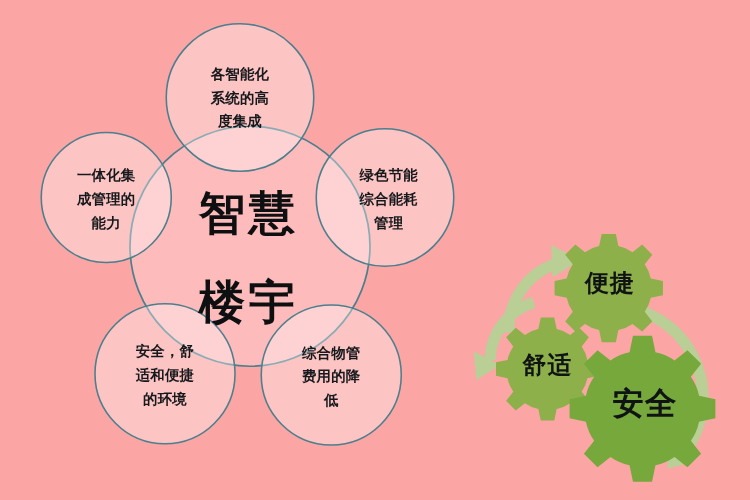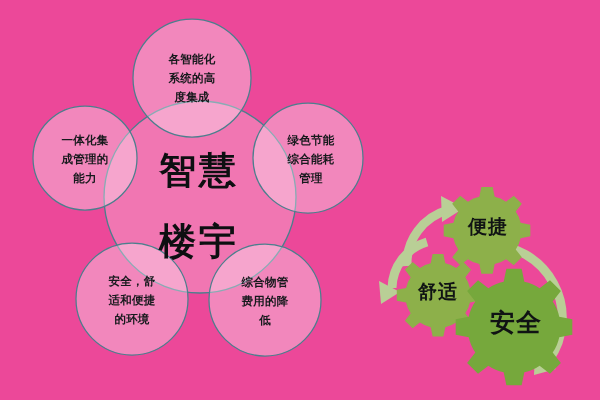--- a/index.html
+++ b/index.html
@@ -78,21 +78,21 @@
     stroke-width: 9;
     stroke-linecap: butt;
   }
   .arrow-head {
     fill: #b9cf96;
   }
 </style>
 </head>
 <body>
 
-<div id="stage" style="background: #ec4899;">
+<div id="stage" style="background: #fca5a5;">
   <svg viewBox="0 0 600 400" xmlns="http://www.w3.org/2000/svg">
 
     <circle class="center-circle" cx="200" cy="197" r="96" stroke="#4b7f8d"></circle>
 
     <circle class="petal-circle" cx="192" cy="78" r="59" stroke="#4b7f8d"></circle>
     <circle class="petal-circle" cx="85" cy="158" r="52" stroke="#4b7f8d"></circle>
     <circle class="petal-circle" cx="308" cy="158" r="55" stroke="#4b7f8d"></circle>
     <circle class="petal-circle" cx="132" cy="299" r="56" stroke="#4b7f8d"></circle>
     <circle class="petal-circle" cx="265" cy="300" r="56" stroke="#4b7f8d"></circle>
 

